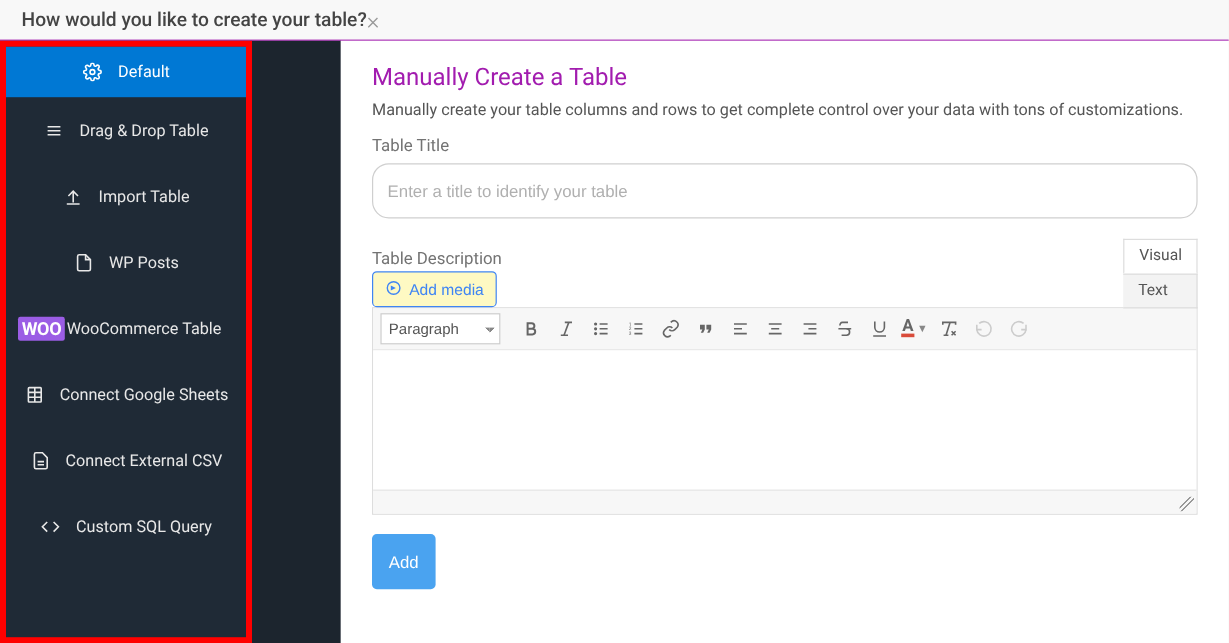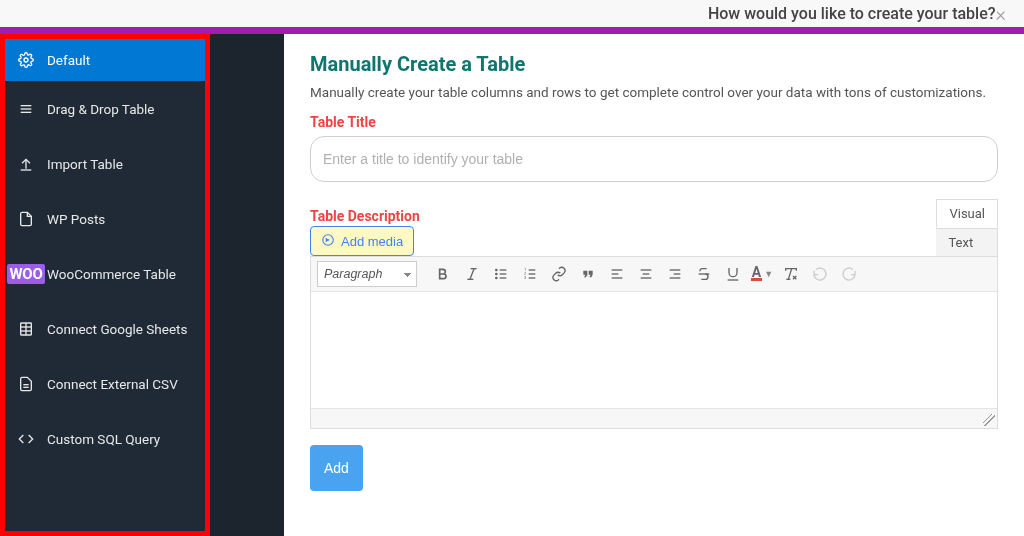--- a/index.html
+++ b/index.html
@@ -6,25 +6,25 @@
   body {
     font-family: -apple-system, BlinkMacSystemFont, "Segoe UI", Roboto, sans-serif;
     background: #f0f0f0;
     width: 1024px;
     height: 536px;
     overflow: hidden;
   }
   .modal-header {
     height: 34px;
     background: #f8f8f8;
-    border-bottom: 7px solid #a21caf;
+    border-bottom: 1px solid #a21caf;
     display: flex;
     align-items: center;
     padding: 0 18px;
-    justify-content: flex-end;
+    justify-content: flex-start;
     color: #444;
     font-size: 16px;
     font-weight: 500;
   }
   .modal-close { font-size: 20px; color: #999; cursor: pointer; font-weight: 300; }
   .body {
     display: flex;
     height: 502px;
   }
   .sidebar-wrap {
@@ -40,20 +40,21 @@
   }
   .sidebar-item {
     display: flex;
     align-items: center;
     height: 55px;
     padding: 0 12px;
     color: #e8e8e8;
     font-size: 13.5px;
     cursor: pointer;
     gap: 12px;
+    justify-content: center;
   }
   .sidebar-item.active {
     background: #0078d4;
     color: #fff;
     height: 42px;
   }
   .sidebar-icon {
     width: 18px; height: 18px;
     display: inline-flex; align-items: center; justify-content: center;
     flex-shrink: 0;
@@ -67,23 +68,23 @@
     padding: 1px 3px;
     border-radius: 2px;
     letter-spacing: -0.3px;
   }
   .main {
     flex: 1;
     background: #fff;
     padding: 18px 26px 18px 26px;
     overflow: hidden;
   }
-  .main h2 { font-size: 20px; font-weight: 700; color: #0f766e; margin-bottom: 8px; }
+  .main h2 { font-size: 20px; font-weight: 400; color: #a21caf; margin-bottom: 8px; }
   .main p.desc { font-size: 13.5px; color: #555; margin-bottom: 14px; }
-  .field-label { font-size: 14px; font-weight: 700; color: #ef4444; margin-bottom: 6px; display:block;}
+  .field-label { font-size: 14px; font-weight: 400; color: #737373; margin-bottom: 6px; display:block;}
   .text-input {
     width: 100%;
     height: 46px;
     border: 1px solid #cfcfcf;
     border-radius: 14px;
     padding: 0 12px;
     font-size: 14px;
     color: #333;
     margin-bottom: 16px;
   }
@@ -127,21 +128,20 @@
     padding: 0 7px 0 6px;
     color: #555;
     background: #fff;
     margin-right: 10px;
     appearance: none;
     background-image: linear-gradient(45deg, transparent 50%, #888 50%), linear-gradient(135deg, #888 50%, transparent 50%);
     background-position: right 8px top 11px, right 4px top 11px;
     background-size: 4px 4px, 4px 4px;
     background-repeat: no-repeat;
     width: 100px;
-    font-style: italic;
   }
   .tb-btn {
     width: 26px; height: 26px;
     display:inline-flex; align-items:center; justify-content:center;
     color: #666;
     cursor:pointer;
     border-radius:2px;
   }
   .tb-btn svg { width:16px; height:16px; }
   .tb-btn.disabled { color:#ccc; }

